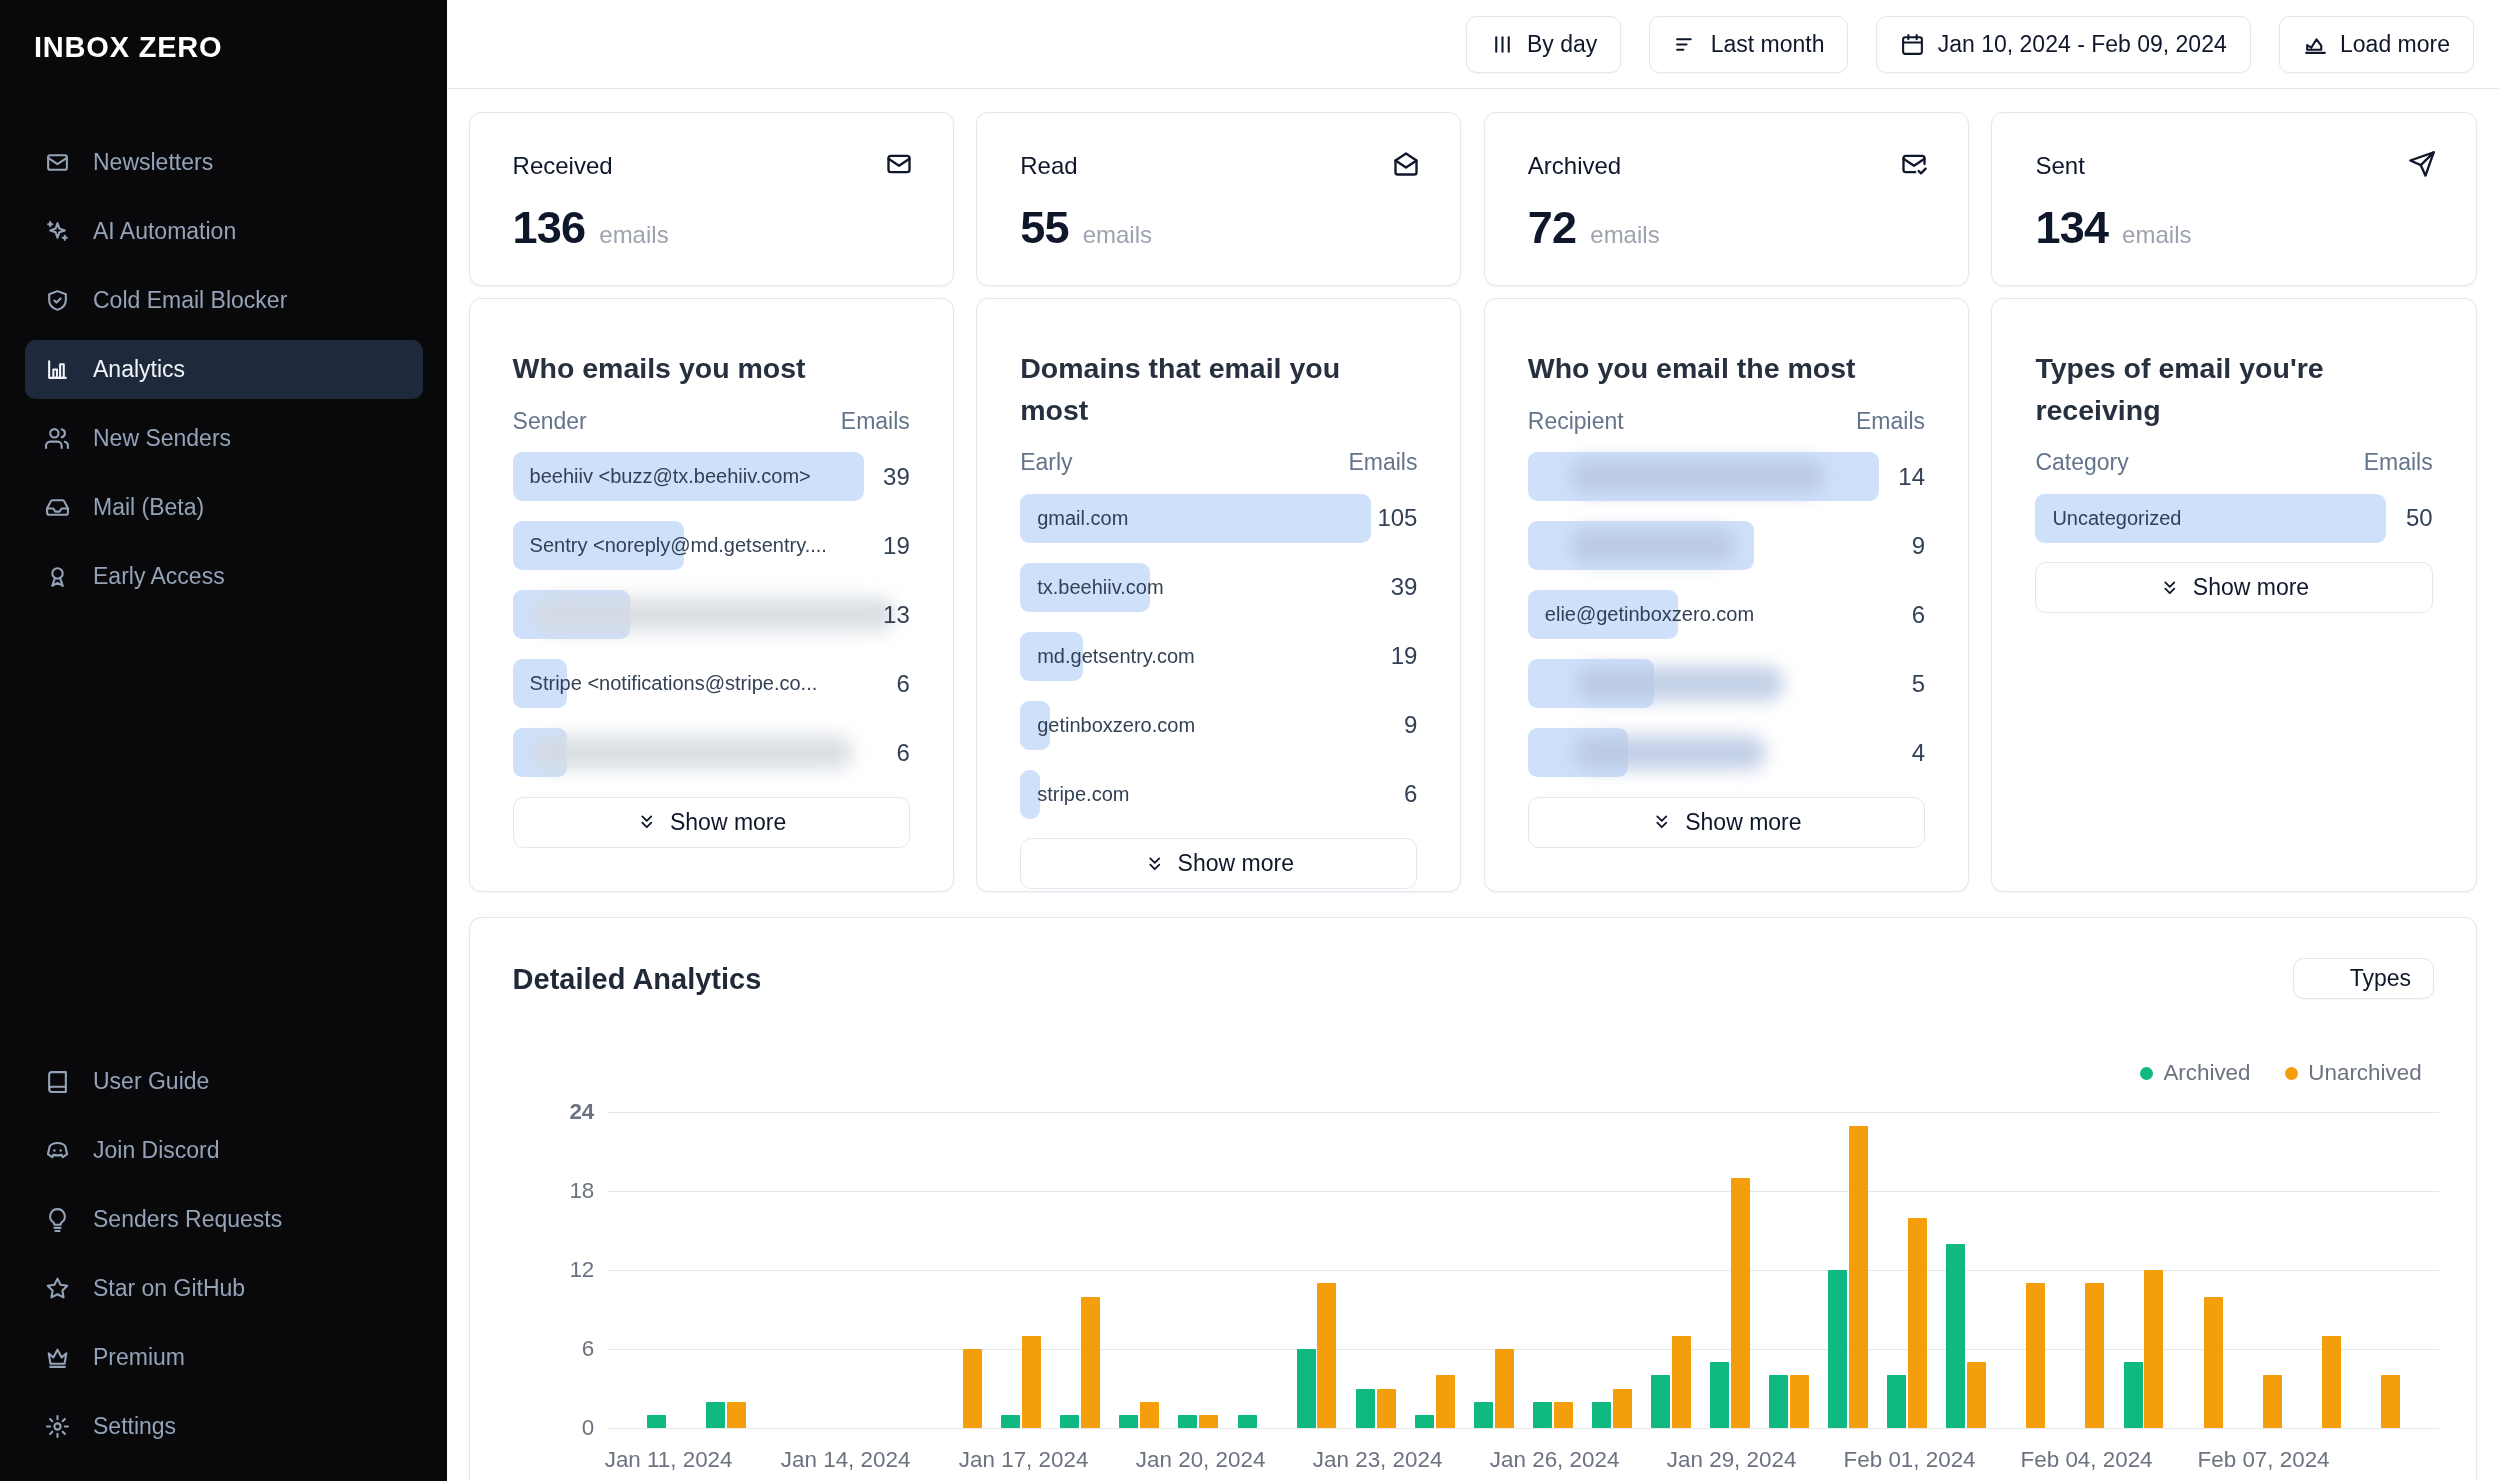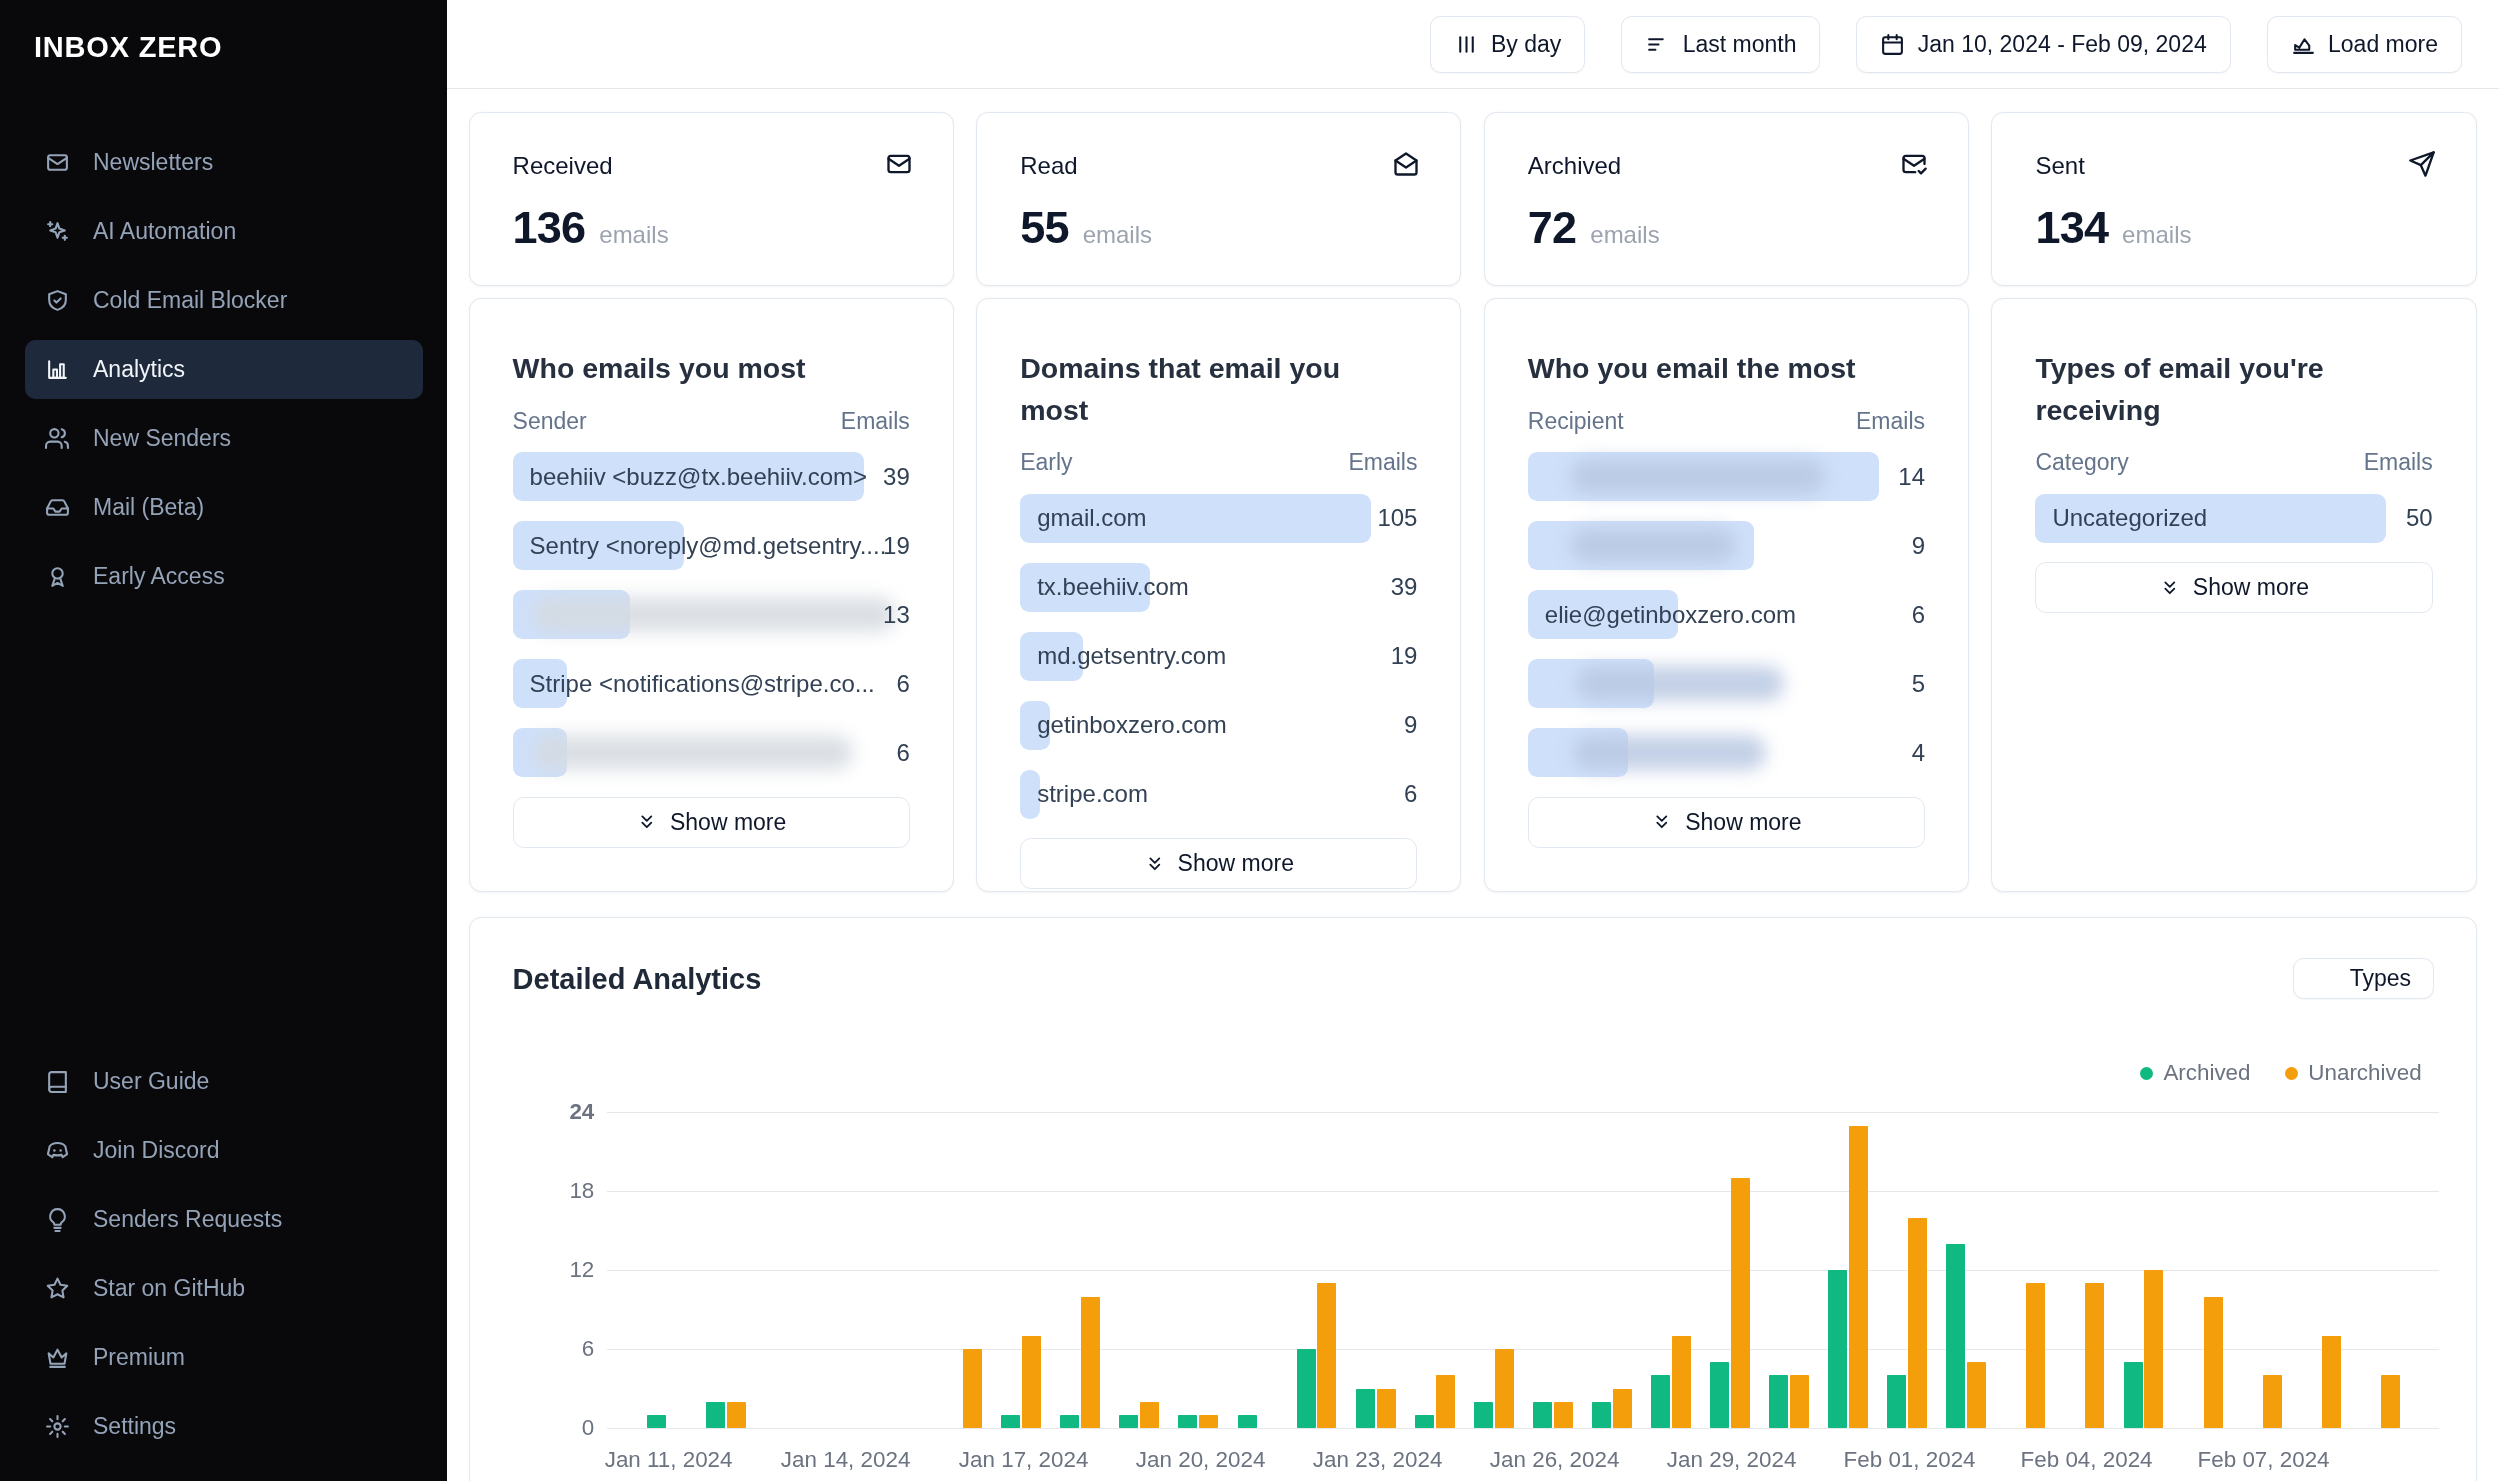--- a/index.html
+++ b/index.html
@@ -18,21 +18,21 @@
               color:#94a3b8; font-size:23px; font-weight:500; }
   .nav-item.active { background:#1e293b; color:#f1f5f9; }
   .nav-item .icn { width:25px; height:25px; margin-right:23px; flex:0 0 auto; display:flex; }
   .icn svg { width:100%; height:100%; stroke:currentColor; fill:none;
              stroke-width:2; stroke-linecap:round; stroke-linejoin:round; }
 
   
   .main { position:absolute; left:447px; top:0; width:2052px; height:1481px; background:#fff; }
   .topbar { position:relative; height:89px; border-bottom:1.5px solid #e5e7eb;
             display:flex; align-items:center; justify-content:flex-end;
-            padding-right:37px; gap:36px; background:#fff; }
+            padding-right:25px; gap:28px; background:#fff; }
   .tb-btn { display:flex; align-items:center; gap:12.3px; height:57px; padding:0 23px;
             border:1.5px solid #e2e8f0; border-radius:10.8px; background:#fff;
             font-size:23px; font-weight:500; color:#0f172a; cursor:pointer;
             box-shadow:0 0.8px 1.5px rgba(0,0,0,.04); white-space:nowrap; }
   .tb-btn .icn { width:25px; height:25px; color:#0f172a; display:flex; }
 
   .content { position:absolute; left:0; top:89px; width:2052px; padding:23px 22.4px 0 21.6px; }
   .row { display:flex; gap:22.4px; }
   .card { background:#fff; border:1.5px solid #e2e8f0; border-radius:12.3px;
           box-shadow:0 0.8px 2.3px rgba(0,0,0,.05); }
@@ -49,21 +49,21 @@
   .row2 { margin-top:12.3px; }
   .list-card { flex:1; height:594px; padding:49px 43px; position:relative; }
   .list-title { font-size:28.5px; font-weight:600; color:#27303f; line-height:1.45; max-width:370px; }
   .list-head { display:flex; justify-content:space-between; margin-top:18px;
                font-size:23px; color:#64748b; }
   .list-rows { margin-top:7.7px; }
   .list-row { position:relative; height:69px; }
   .hbar { position:absolute; left:0; top:10px; height:49px; border-radius:9.3px;
           background:#cfe0fa; }
   .row-label { position:absolute; left:17px; top:0; height:69px; display:flex; align-items:center;
-               font-size:24px; color:#334155; white-space:nowrap; }
+               font-size:20px; color:#334155; white-space:nowrap; }
   .row-value { position:absolute; right:0; top:0; height:69px; display:flex; align-items:center;
                font-size:24px; color:#334155;margin-left:14px; }
   .blob { position:absolute; top:17px; height:35px; border-radius:17px;
           filter:blur(8.5px); background:#d5dae0; opacity:.85; }
   .blob.inbar { background:#b9c8e2; }
   .show-more { margin-top:9.3px; width:100%; height:51px; border:1.5px solid #e2e8f0;
                border-radius:10.8px; background:#fff; display:flex; align-items:center;
                justify-content:center; gap:12.3px; font-size:23px; font-weight:500;
                color:#0f172a; cursor:pointer; }
   .show-more .icn { width:21.6px; height:21.6px; display:flex; }

